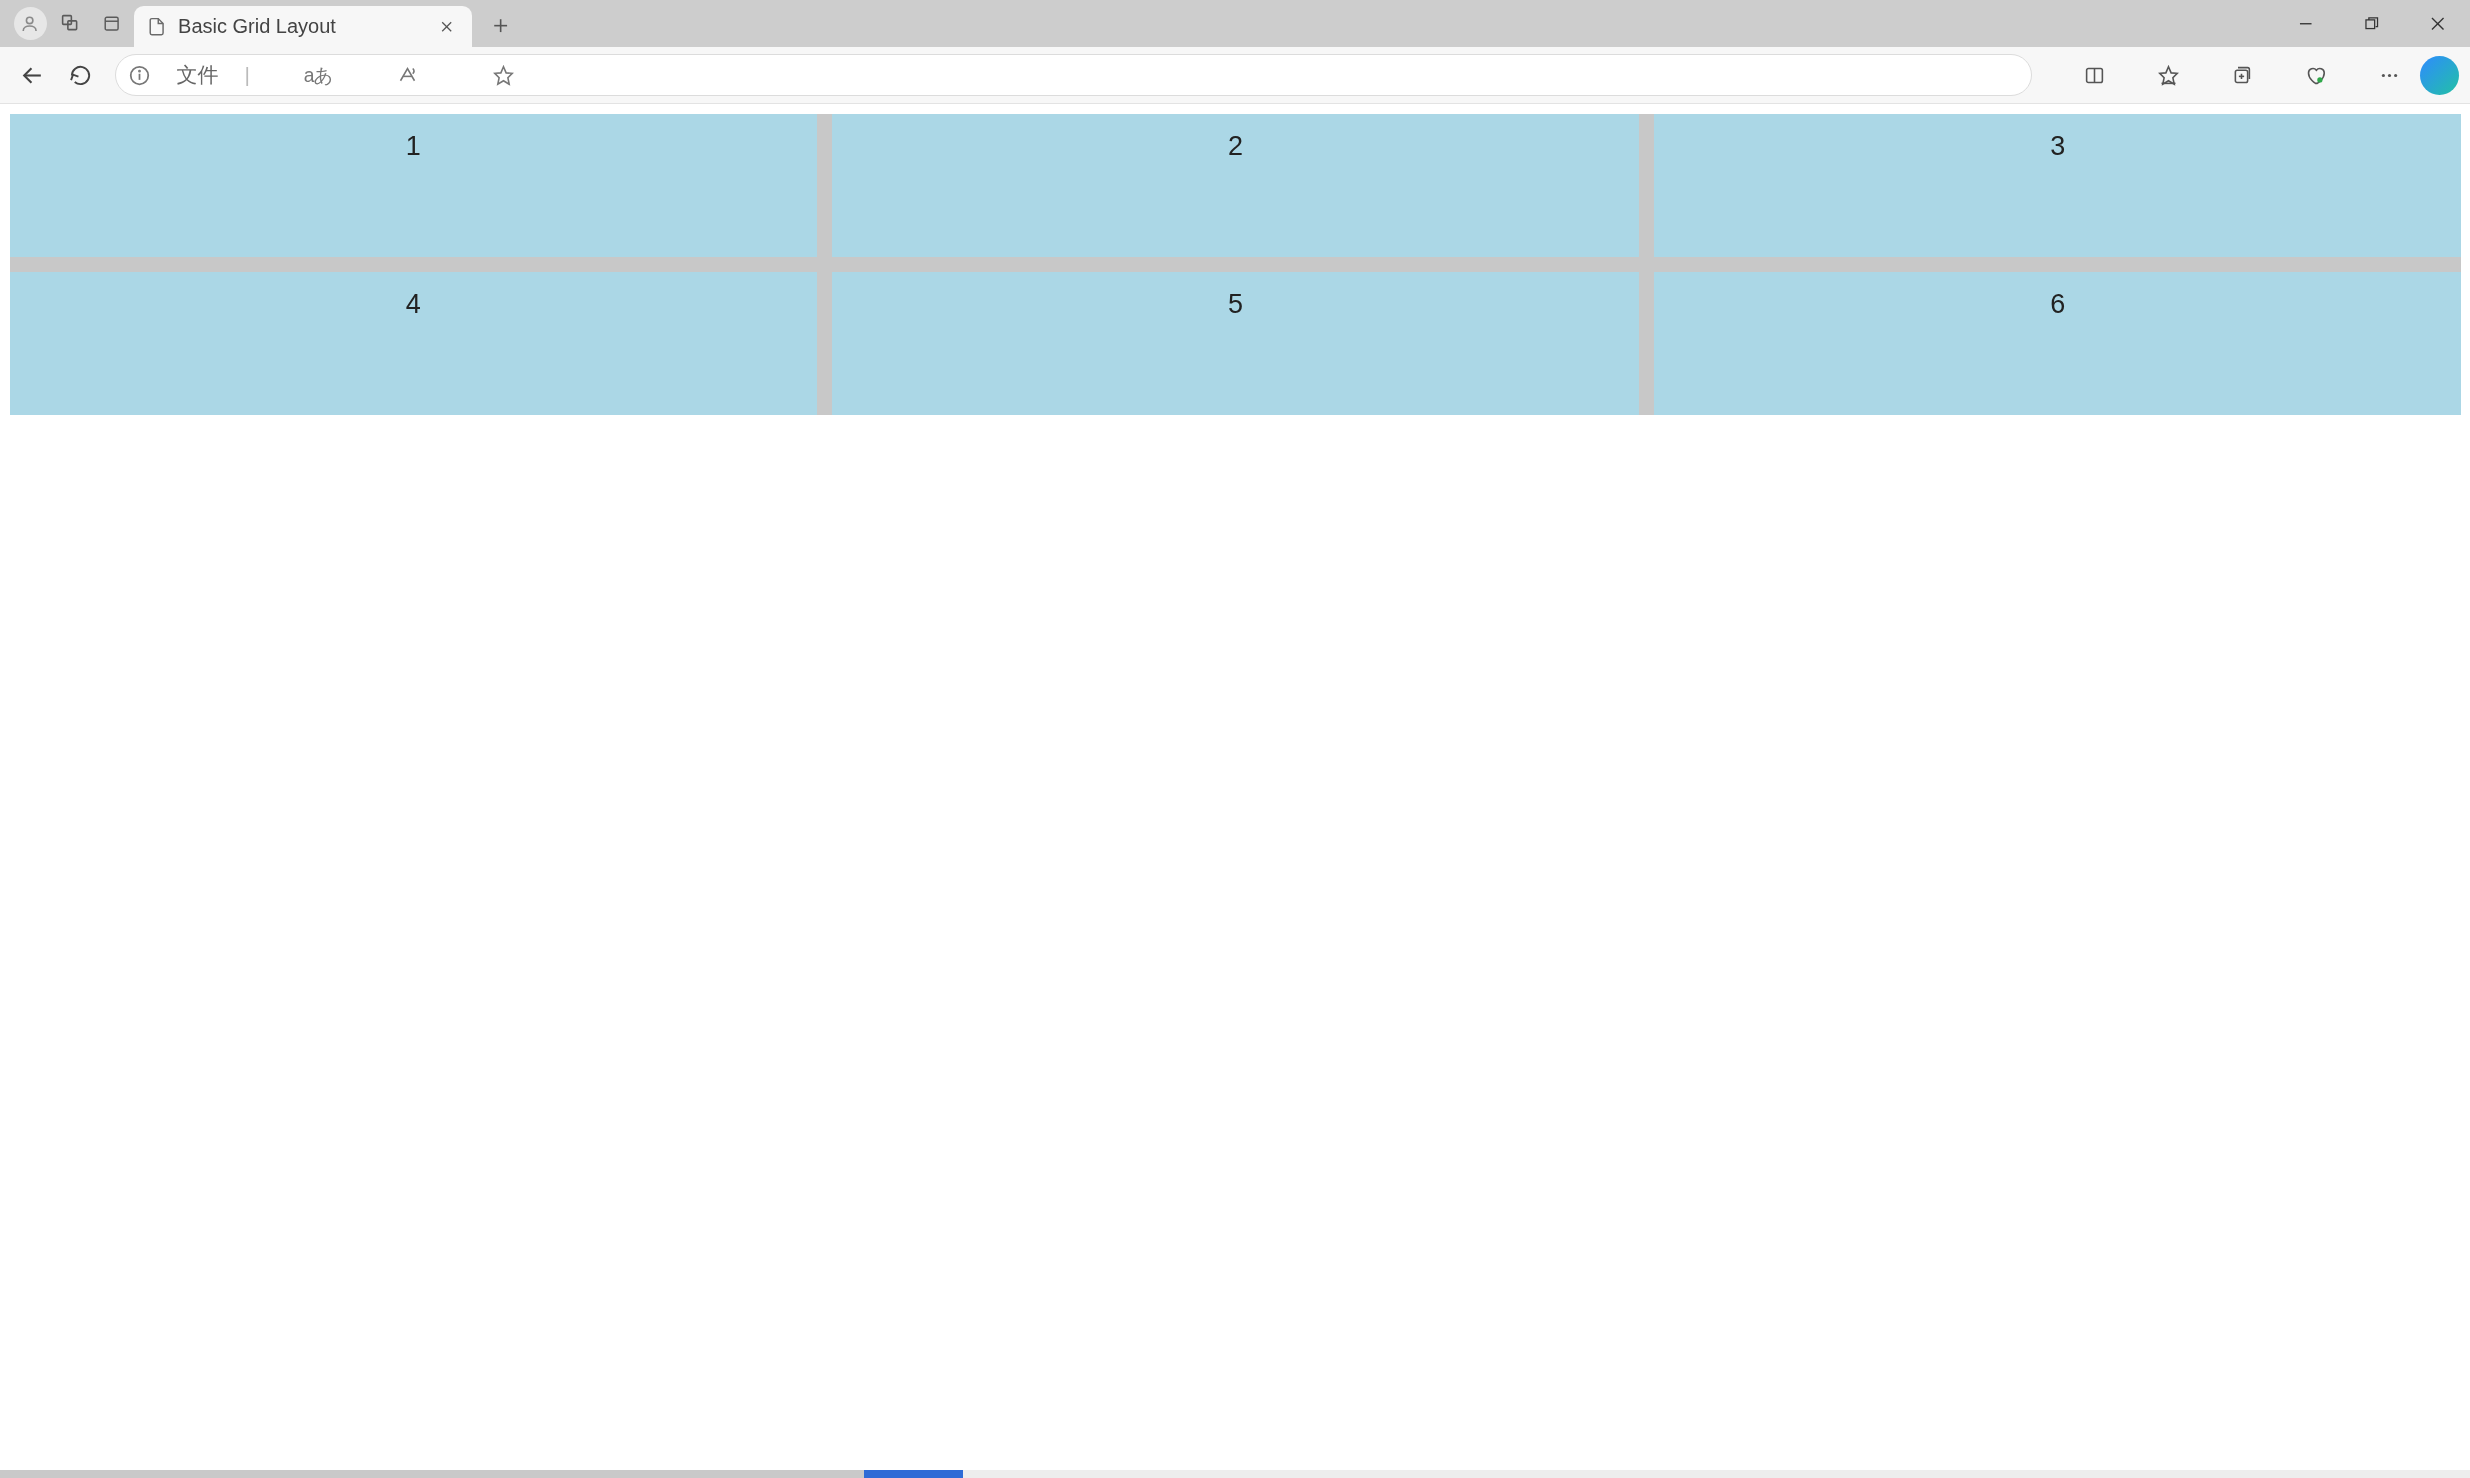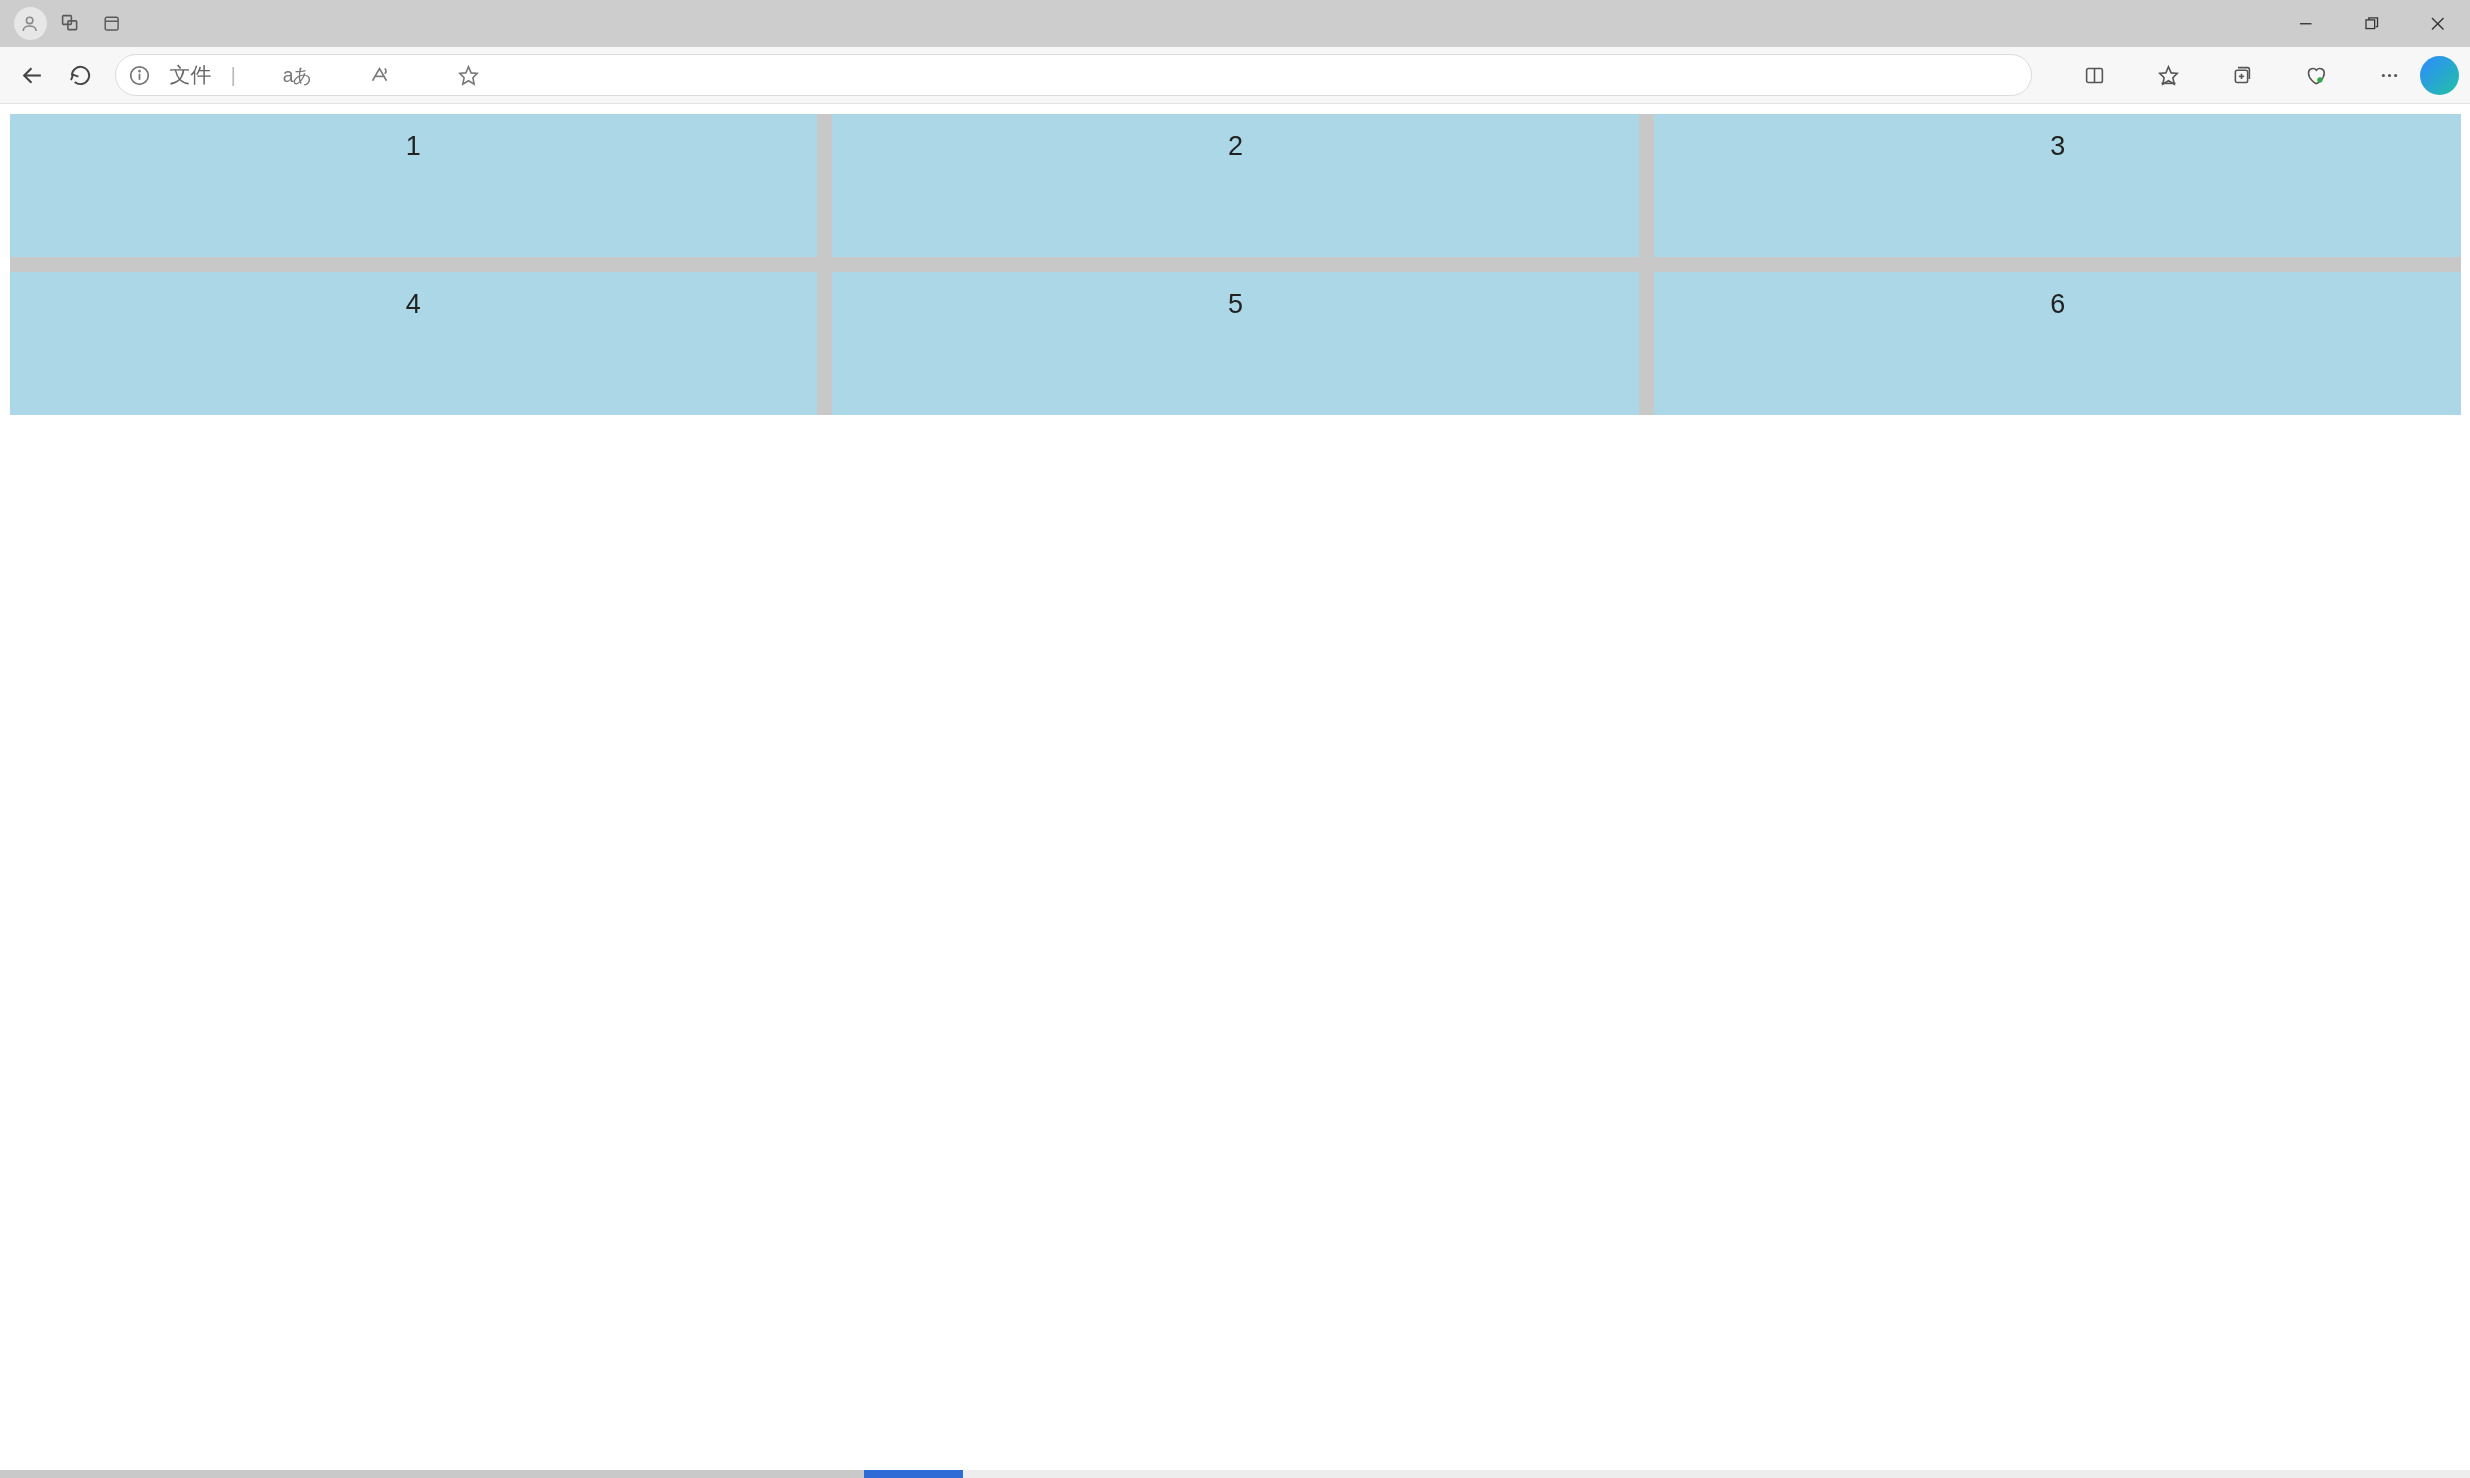--- a/index.html
+++ b/index.html
@@ -103,21 +103,21 @@
     }
     .addrwrap {
       flex: 1;
       height: 42px;
       background: #ffffff;
       border: 1px solid #dcdcdc;
       border-radius: 21px;
       display: flex;
       align-items: center;
       padding: 0 13.5px;
-      gap: 19px;
+      gap: 26px;
       font-size: 21px;
       color: #555;
       margin: 0 7.7px;
     }
     .addrwrap .info-icon {
       display:flex; align-items:center; justify-content:center;
       color:#777;
     }
     .addrwrap .label-file { color:#666; }
     .addrwrap .sep { color:#bbb; }
@@ -194,20 +194,43 @@
         </svg>
     </div>
     <div class="square-btn">
       <svg width="19.3" height="19.3" viewBox="0 0 24 24" fill="none" stroke="#5a5a5a" stroke-width="1.8">
           <rect x="4" y="4" width="16" height="16" rx="2"></rect>
           <line x1="4" y1="9" x2="20" y2="9"></line>
         </svg>
     </div>
   </div>
 
+  <div class="tabs">
+    <div class="tab">
+      <span class="favicon">
+        <svg width="19.3" height="19.3" viewBox="0 0 24 24" fill="none" stroke="#6a6a6a" stroke-width="1.8">
+            <path d="M14 2H6a2 2 0 0 0-2 2v16a2 2 0 0 0 2 2h12a2 2 0 0 0 2-2V8z"></path>
+            <polyline points="14 2 14 8 20 8"></polyline>
+          </svg>
+      </span>
+      <span class="title">Basic Grid Layout</span>
+      <span class="close">
+        <svg width="15.4" height="15.4" viewBox="0 0 24 24" fill="none" stroke="#555" stroke-width="2">
+            <line x1="5" y1="5" x2="19" y2="19"></line>
+            <line x1="19" y1="5" x2="5" y2="19"></line>
+          </svg>
+      </span>
+    </div>
+    <div class="newtab">
+      <svg width="19.3" height="19.3" viewBox="0 0 24 24" fill="none" stroke="#555" stroke-width="2">
+          <line x1="12" y1="4" x2="12" y2="20"></line>
+          <line x1="4" y1="12" x2="20" y2="12"></line>
+        </svg>
+    </div>
+  </div>
 
   <div class="window-controls">
     <div class="win-btn">
       <svg width="13.5" height="13.5" viewBox="0 0 14 14">
           <line x1="1" y1="7" x2="13" y2="7" stroke="#333" stroke-width="1.4"></line>
         </svg>
     </div>
     <div class="win-btn">
       <svg width="13.5" height="13.5" viewBox="0 0 14 14" fill="none" stroke="#333" stroke-width="1.3">
           <rect x="1" y="3" width="9" height="9"></rect>

